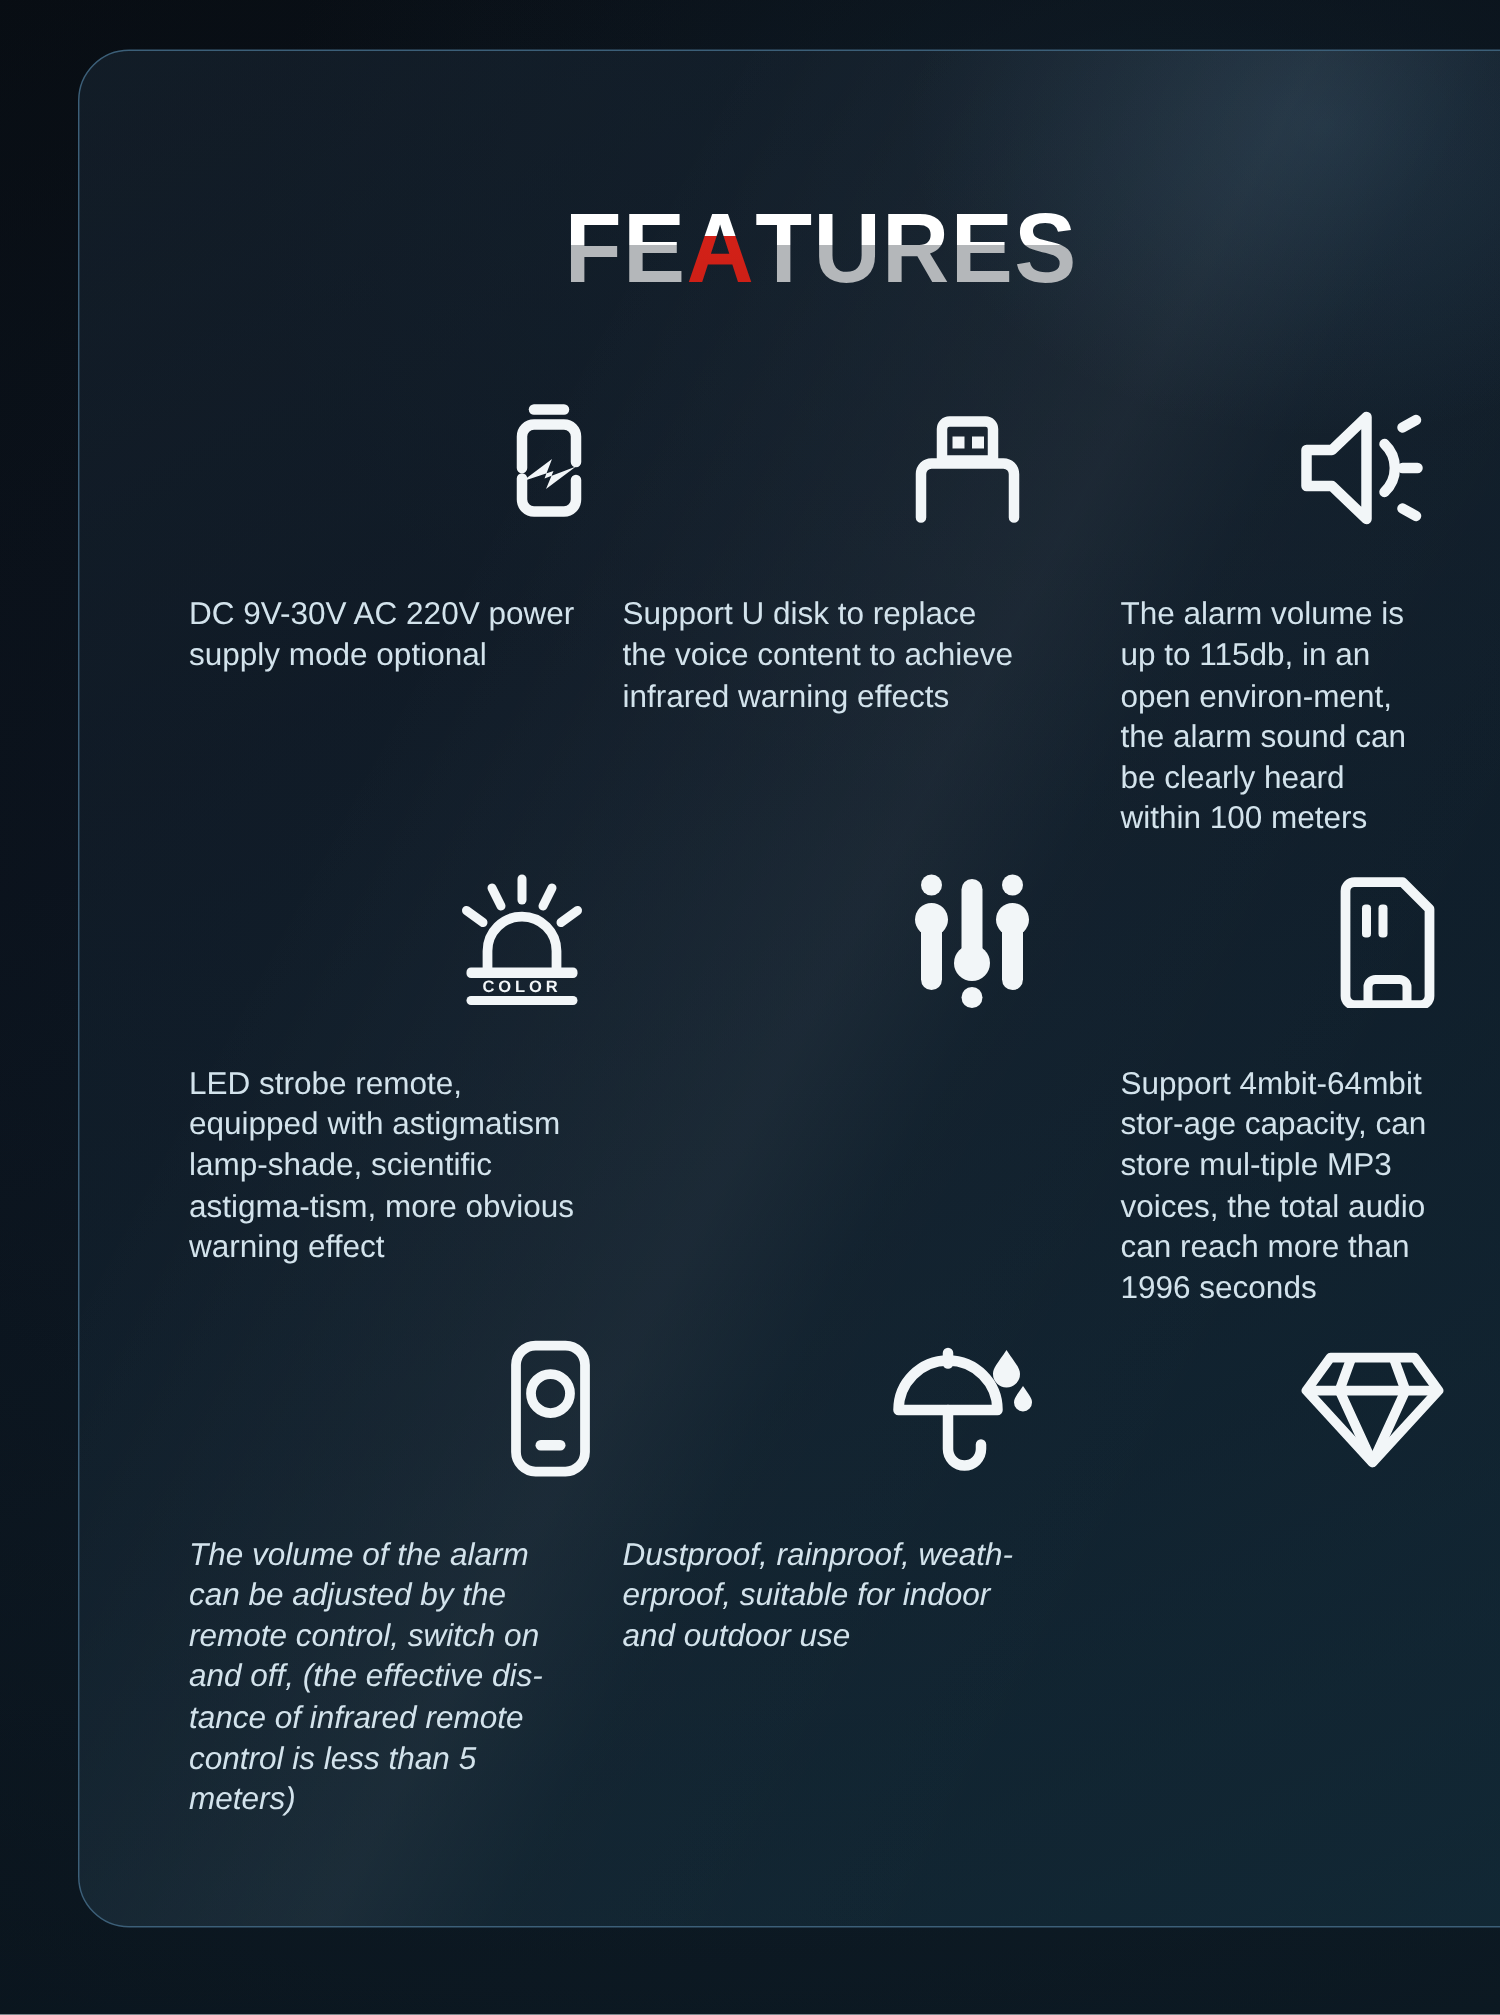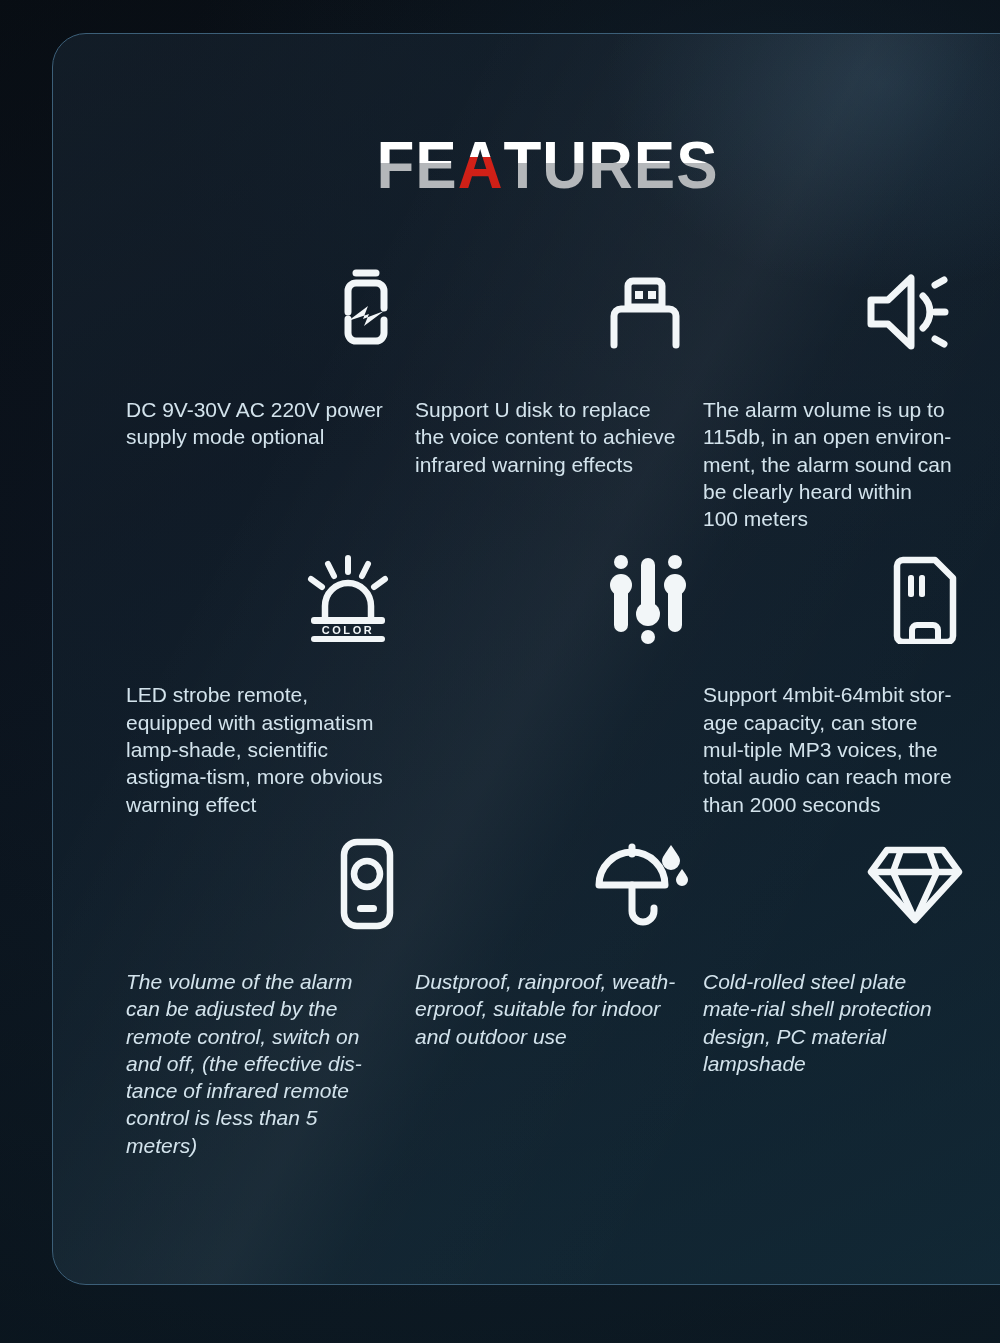--- a/index.html
+++ b/index.html
@@ -100,21 +100,21 @@
     font-size:21px;
     line-height:1.30;
     padding-right:16px;
   }
   .r1 .desc{ padding-top:18px; }
   .r2 .desc{ padding-top:17px; }
   .r3 .desc{ padding-top:18px;font-style:italic; }
 
   .cell.c1 .desc{ padding-left:55px; }
   .cell.c2 .desc{ padding-left:10px; }
-  .cell.c3 .desc{ padding-left:6px; }
+  .cell.c3 .desc{ padding-left:6px;margin-left:44px; }
 
   svg{ display:block; }
 </style>
 </head>
 <body>
 
 <div class="bg-vignette"></div>
 
 <div class="card">
   <div class="card-glow-tr"></div>
@@ -208,21 +208,21 @@
 
     <div class="cell c3 r2">
       <div class="icon-wrap">
         <svg width="76" height="92" viewBox="0 0 76 92">
           <path d="M10 84 V14 a6 6 0 0 1 6 -6 h32 L66 26 V84 a6 6 0 0 1 -6 6 H16 a6 6 0 0 1 -6 -6 Z" fill="none" stroke="#f2f6f8" stroke-width="6.5" stroke-linejoin="round"></path>
           <rect x="21" y="23" width="6" height="22" rx="2.5" fill="#f2f6f8"></rect>
           <rect x="32" y="23" width="6" height="22" rx="2.5" fill="#f2f6f8"></rect>
           <path d="M25 90 V78 a5 5 0 0 1 5 -5 h16 a5 5 0 0 1 5 5 V90" fill="none" stroke="#f2f6f8" stroke-width="6" stroke-linejoin="round"></path>
         </svg>
       </div>
-      <div class="desc">Support 4mbit-64mbit stor-age capacity, can store mul-tiple MP3 voices, the total audio can reach more than 2000 seconds</div>
+      <div class="desc">Support 4mbit-64mbit stor-age capacity, can store mul-tiple MP3 voices, the total audio can reach more than 1996 seconds</div>
     </div>
 
     <div class="cell c1 r3">
       <div class="icon-wrap">
         <svg width="62" height="96" viewBox="0 0 62 96">
           <rect x="8" y="6" width="46" height="84" rx="13" fill="none" stroke="#f2f6f8" stroke-width="6.5"></rect>
           <circle cx="31" cy="38" r="13" fill="none" stroke="#f2f6f8" stroke-width="6.5"></circle>
           <rect x="21" y="69" width="20" height="7" rx="3.5" fill="#f2f6f8"></rect>
         </svg>
       </div>
@@ -248,17 +248,16 @@
       <div class="icon-wrap">
         <svg width="96" height="84" viewBox="0 0 96 84">
           <g fill="none" stroke="#f2f6f8" stroke-width="6.5" stroke-linejoin="round">
             <path d="M20 8 H76 L92 30 L48 78 L4 30 Z"></path>
             <path d="M4 30 H92"></path>
             <path d="M34 8 L26 30 L48 78"></path>
             <path d="M62 8 L70 30 L48 78"></path>
           </g>
         </svg>
       </div>
-      <div class="desc">Cold-rolled steel plate mate-rial shell protection design, PC material lampshade</div>
     </div>
 
   </div>
 </div>
 
 </body></html>

